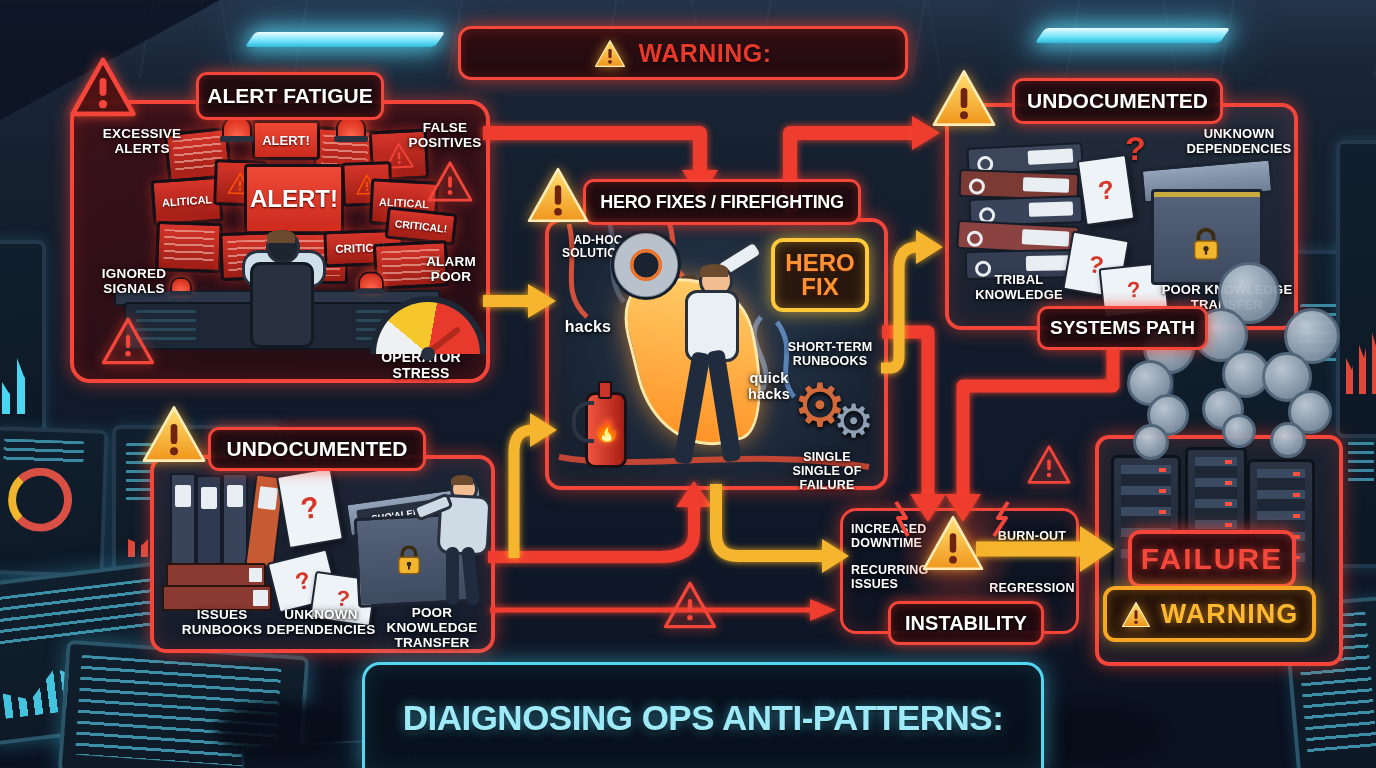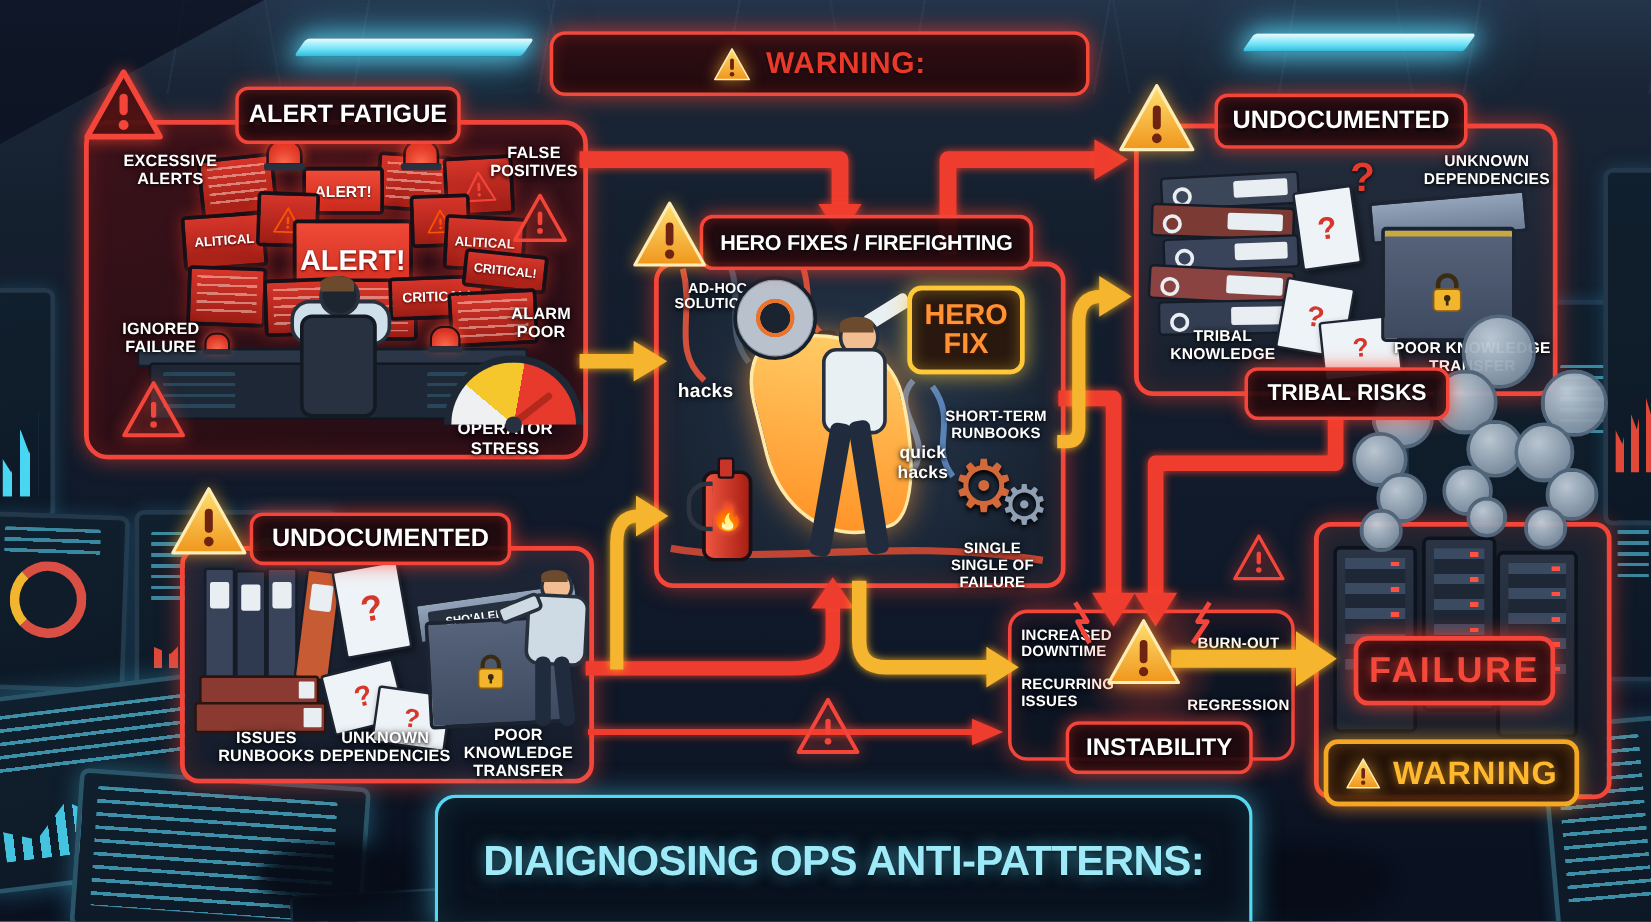--- a/index.html
+++ b/index.html
@@ -46,21 +46,21 @@
     box-shadow:0 0 14px rgba(255,62,42,.7),inset 0 0 10px rgba(255,62,42,.3);}
   .lbl{color:#fff;font-weight:700;text-align:center;line-height:1.12;letter-spacing:.2px;
     text-shadow:0 1px 3px rgba(0,0,0,.9),0 0 6px rgba(0,0,0,.6);z-index:6;}
   
   .rs{background:linear-gradient(180deg,#d6352a,#9c1d15);border:3px solid #151018;border-radius:4px;
     box-shadow:0 0 12px rgba(255,60,40,.4);z-index:5;}
   .rs.lines::before{content:"";position:absolute;inset:5px;opacity:.55;
     background:repeating-linear-gradient(180deg,rgba(255,230,220,.85) 0 2px,transparent 2px 7px);}
   .rs.txt{display:flex;align-items:center;justify-content:center;color:#fff;font-weight:800;
     text-shadow:0 1px 2px #400;}
-  .rs.bright{background:linear-gradient(180deg,#f04a38,#c92a1d);margin-top:19px;}
+  .rs.bright{background:linear-gradient(180deg,#f04a38,#c92a1d);}
   .rs .minitri{position:absolute;inset:0;display:flex;align-items:center;justify-content:center;}
   
   .tri{z-index:6;filter:drop-shadow(0 0 6px rgba(255,170,40,.65));}
   .tri.red{filter:drop-shadow(0 0 6px rgba(255,70,50,.8));}
   .gauge{width:104px;height:52px;border-radius:104px 104px 0 0;border:6px solid #1e2835;border-bottom:none;
     background:conic-gradient(from 270deg at 50% 100%,#eef0f2 0deg 40deg,#f6c62d 40deg 100deg,#e83a2c 100deg 180deg);z-index:6;}
   .needle{position:absolute;left:50%;bottom:-2px;width:40px;height:6px;background:#b3291d;border-radius:3px;
     transform-origin:0 50%;transform:rotate(-38deg);z-index:7;}
   .hub{position:absolute;left:50%;bottom:-7px;width:14px;height:14px;margin-left:-7px;border-radius:50%;background:#27313f;z-index:7;}
   .siren{width:26px;height:18px;border-radius:13px 13px 0 0;background:radial-gradient(circle at 50% 100%,#ff6a4e,#c81f12);
@@ -209,21 +209,21 @@
   <svg class="tri" width="32" height="29">
       <use href="#triY"></use>
     </svg>
   <span class="w">WARNING:</span>
 </div>
 
 <div class="abs frame" style="left:70px;top:100px;width:412px;height:275px;background:linear-gradient(165deg,rgba(62,17,24,.93),rgba(38,12,20,.93))">
 
   <div class="abs lbl" style="left:14px;top:22px;width:108px;font-size:13.5px">EXCESSIVE ALERTS</div>
   <div class="abs lbl" style="left:326px;top:16px;width:90px;font-size:13.5px">FALSE POSITIVES</div>
-  <div class="abs lbl" style="left:12px;top:162px;width:96px;font-size:13.5px">IGNORED FAILURE</div>
+  <div class="abs lbl" style="left:12px;top:162px;width:96px;font-size:13.5px">IGNORED SIGNALS</div>
   <div class="abs lbl" style="left:346px;top:150px;width:62px;font-size:13.5px">ALARM POOR</div>
   <div class="abs lbl" style="left:286px;top:246px;width:122px;font-size:14px">OPERATOR STRESS</div>
 
   <div class="abs rs lines" style="left:92px;top:26px;width:58px;height:44px;transform:rotate(-6deg)"></div>
   <div class="abs rs lines" style="left:240px;top:24px;width:56px;height:42px;transform:rotate(4deg)"></div>
   <div class="abs rs" style="left:296px;top:26px;width:52px;height:44px;transform:rotate(-3deg)">
     <div class="minitri">
         <svg width="30" height="27">
           <use href="#triRline"></use>
         </svg>
@@ -309,21 +309,21 @@
 
   <div class="abs ext" style="left:36px;top:170px"></div>
   <div class="flame" style="left:44px;top:196px">🔥</div>
 
   <div class="abs lbl" style="left:238px;top:118px;width:86px;font-size:12.5px">SHORT-TERM RUNBOOKS</div>
   <div class="abs lbl" style="left:194px;top:148px;width:52px;font-size:14.5px;text-transform:none">quick hacks</div>
   <span class="abs gear" style="left:244px;top:148px;font-size:60px;color:#d2693a">⚙</span>
   <span class="abs gear" style="left:284px;top:172px;font-size:46px;color:#8fa0b4">⚙</span>
   <div class="abs lbl" style="left:232px;top:228px;width:92px;font-size:12.5px">SINGLE SINGLE OF FAILURE</div>
 
-  <div class="abs herofix" style="left:207px;top:16px;width:90px;height:66px">
+  <div class="abs herofix" style="left:222px;top:16px;width:90px;height:66px">
     <span>HERO</span>
     <span>FIX</span>
   </div>
 </div>
 <div class="abs pill" style="left:583px;top:179px;width:272px;height:40px;font-size:18px;letter-spacing:-.3px">HERO FIXES / FIREFIGHTING</div>
 <svg class="abs tri" style="left:525px;top:166px;z-index:7" width="66" height="58">
     <use href="#triY"></use>
   </svg>
 
 <div class="abs frame" style="left:945px;top:103px;width:345px;height:219px;border-radius:16px;background:linear-gradient(180deg,#232c3c,#19212f)">
@@ -366,21 +366,21 @@
   <svg class="abs" style="left:238px;top:118px;z-index:7" width="38" height="38">
       <use href="#padlock"></use>
     </svg>
   <div class="abs lbl" style="left:18px;top:166px;width:104px;font-size:13px">TRIBAL KNOWLEDGE</div>
   <div class="abs lbl" style="left:212px;top:176px;width:132px;font-size:13px">POOR KNOWLEDGE TRANSFER</div>
 </div>
 <div class="abs pill" style="left:1012px;top:78px;width:205px;height:40px;font-size:21px">UNDOCUMENTED</div>
 <svg class="abs tri" style="left:930px;top:68px;z-index:7" width="68" height="60">
     <use href="#triY"></use>
   </svg>
-<div class="abs pill" style="left:1037px;top:306px;width:165px;height:38px;font-size:19px">TRIBAL RISKS</div>
+<div class="abs pill" style="left:1037px;top:306px;width:165px;height:38px;font-size:19px">SYSTEMS PATH</div>
 
 <div class="abs frame" style="left:150px;top:455px;width:337px;height:190px;border-radius:16px;background:linear-gradient(180deg,#1d2536,#151d2c)">
 
   <div class="abs vbinder" style="left:16px;top:14px;width:22px;height:88px;background:#39445a">
       <div class="chip"></div>
     </div>
   <div class="abs vbinder" style="left:42px;top:16px;width:22px;height:86px;background:#2f3a50">
       <div class="chip"></div>
     </div>
   <div class="abs vbinder" style="left:68px;top:14px;width:22px;height:88px;background:#39445a">
@@ -466,21 +466,21 @@
 <svg class="abs tri red" style="left:1026px;top:444px;z-index:6" width="46" height="41">
     <use href="#triRline"></use>
   </svg>
 
 <div class="abs frame" style="left:1095px;top:435px;width:240px;height:223px;border-radius:14px;background:linear-gradient(#1c2330,#141b28)">
   <div class="abs rack" style="left:12px;top:16px;width:64px;height:150px"></div>
   <div class="abs rack" style="left:86px;top:8px;width:56px;height:140px"></div>
   <div class="abs rack" style="left:148px;top:20px;width:62px;height:150px"></div>
 </div>
 <div class="abs sign failure" style="left:1128px;top:530px;width:160px;height:50px;font-size:30px">FAILURE</div>
-<div class="abs sign warning" style="left:1103px;top:616px;width:205px;height:48px;font-size:27px">
+<div class="abs sign warning" style="left:1103px;top:586px;width:205px;height:48px;font-size:27px">
   <svg class="tri" width="30" height="27">
       <use href="#triY"></use>
     </svg>
   <span>WARNING</span>
 </div>
 
 <svg class="abs arrows" viewBox="0 0 1376 768">
   <defs>
     <filter id="glowR" x="-30%" y="-30%" width="160%" height="160%">
       <feDropShadow dx="0" dy="0" stdDeviation="3.5" flood-color="#ff3d2c" flood-opacity=".9"></feDropShadow>

